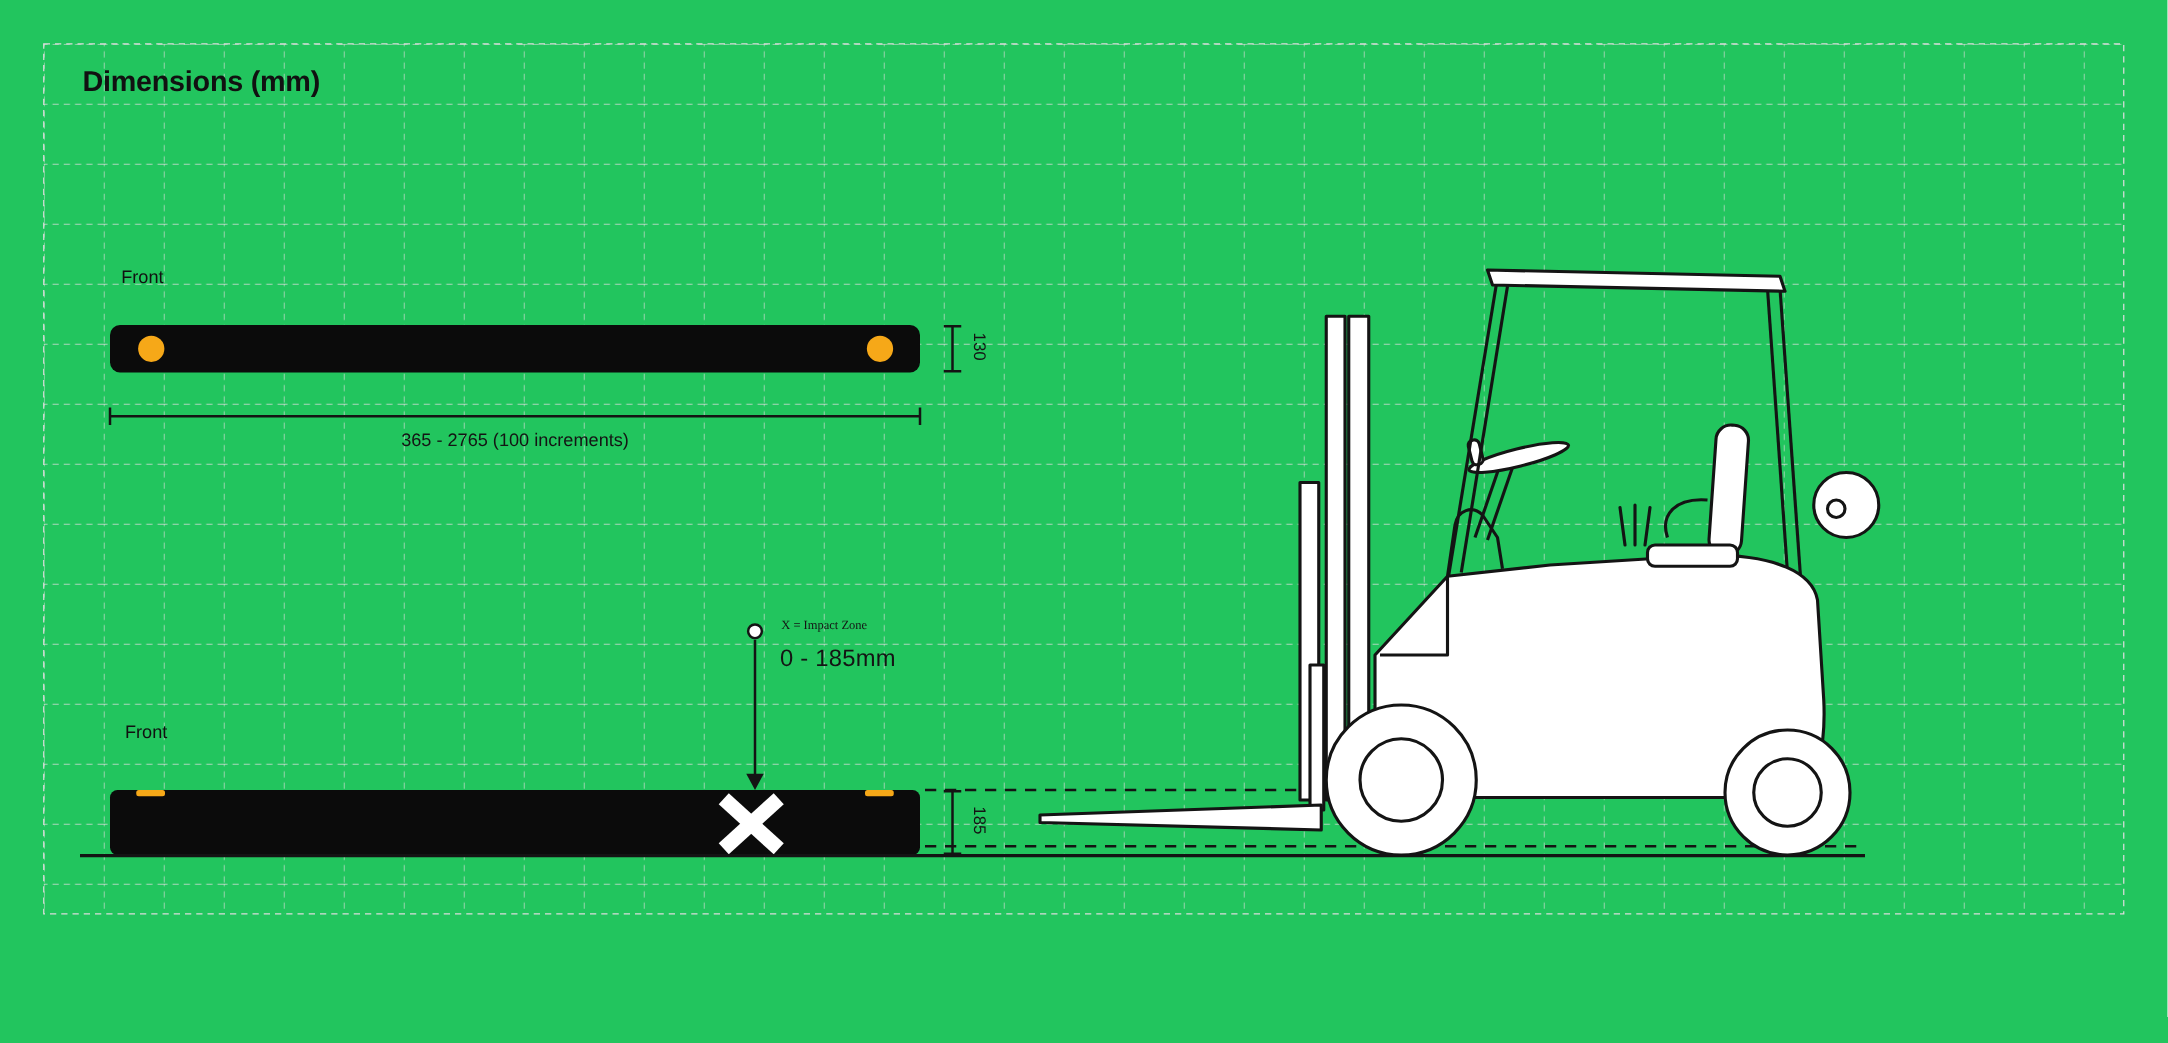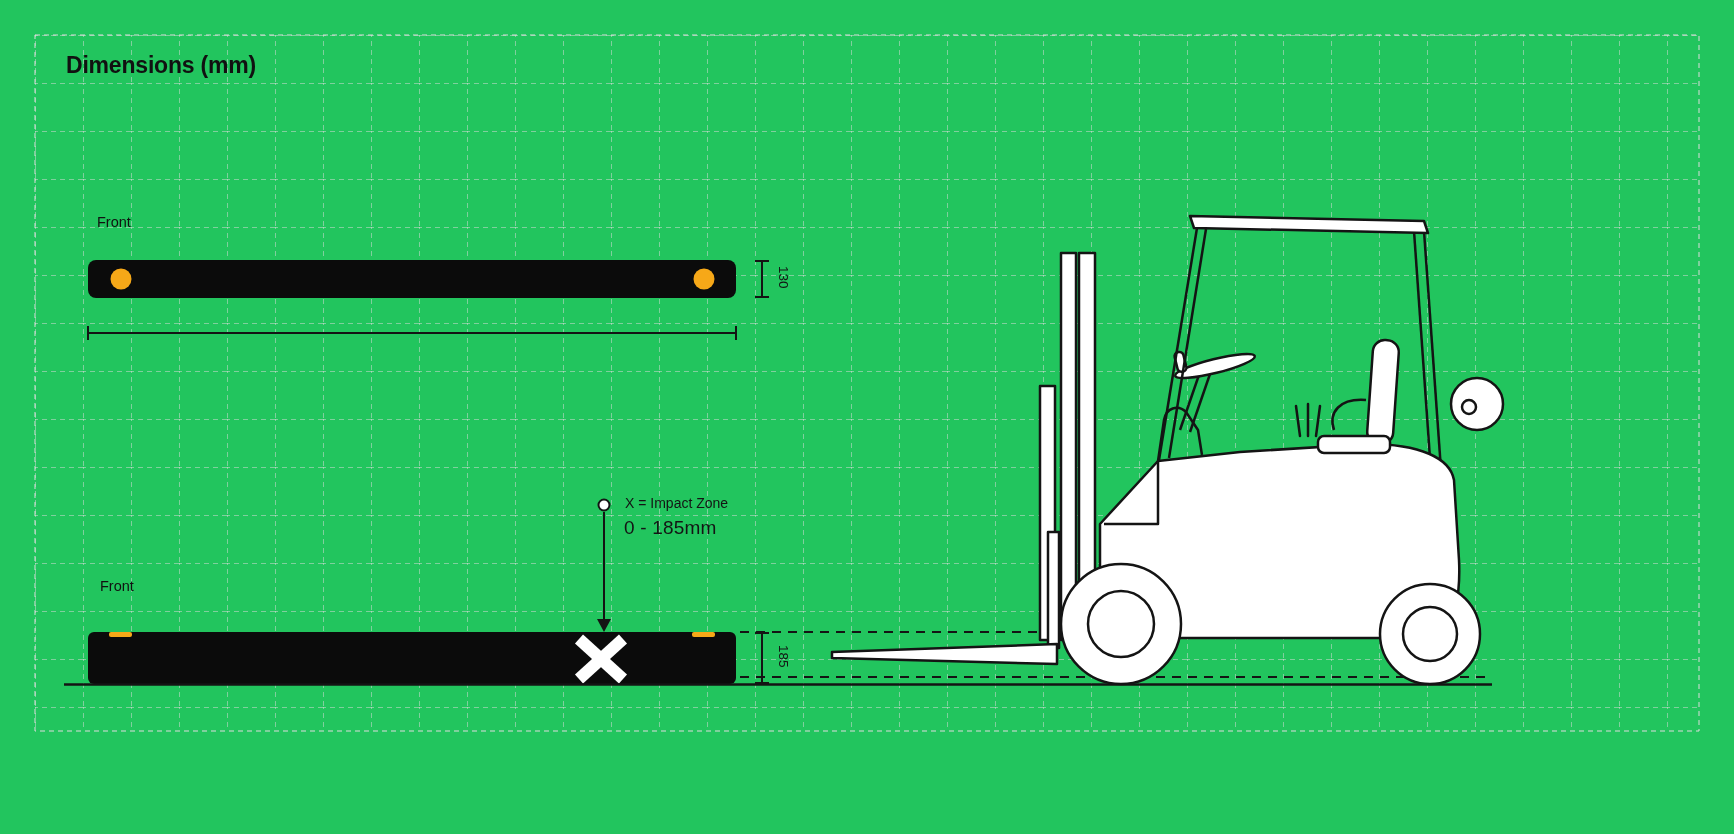--- a/index.html
+++ b/index.html
@@ -11,21 +11,21 @@
     color:#141414;
     overflow:hidden;
   }
   .layer{position:absolute;left:0;top:0;}
   .txt{position:absolute;white-space:nowrap;}
   .title{left:66px;top:52px;font-size:23px;font-weight:700;letter-spacing:-0.2px;color:#111;}
   .view-label{font-size:14.5px;color:#111;}
   .above-label{left:97px;top:214px;}
   .front-label{left:100px;top:578px;}
   .length-dim{left:162px;top:345px;width:500px;text-align:center;font-size:14.5px;white-space:nowrap;}
-  .impact-label{left:625px;top:495px;font-size:14px;}
+  .impact-label{left:625px;top:495px;font-size:10px;font-family:Liberation Serif, serif;}
   .impact-range{left:624px;top:517px;font-size:19px;letter-spacing:0.2px;}
   .dim-text{font-family:"Liberation Sans","DejaVu Sans",sans-serif;font-size:13.5px;fill:#141414;}
 </style>
 </head>
 <body>
 
 <div class="canvas">
 
   <svg class="layer" width="1734" height="834" viewBox="0 0 1734 834">
     <defs>
@@ -124,20 +124,21 @@
       <circle cx="1430" cy="634" r="27"></circle>
     </g>
 
     <line x1="64" y1="684.5" x2="1492" y2="684.5" stroke="#141414" stroke-width="2.5"></line>
   </svg>
 
   <div class="txt title">Dimensions (mm)</div>
 
   <div class="txt view-label above-label">Front</div>
 
+  <div class="txt length-dim">365 - 2765 (100 increments)</div>
 
   <div class="txt view-label front-label">Front</div>
 
   <div class="txt impact-label">X = Impact Zone</div>
 
   <div class="txt impact-range">0 - 185mm</div>
 
 </div>
 
 </body></html>

